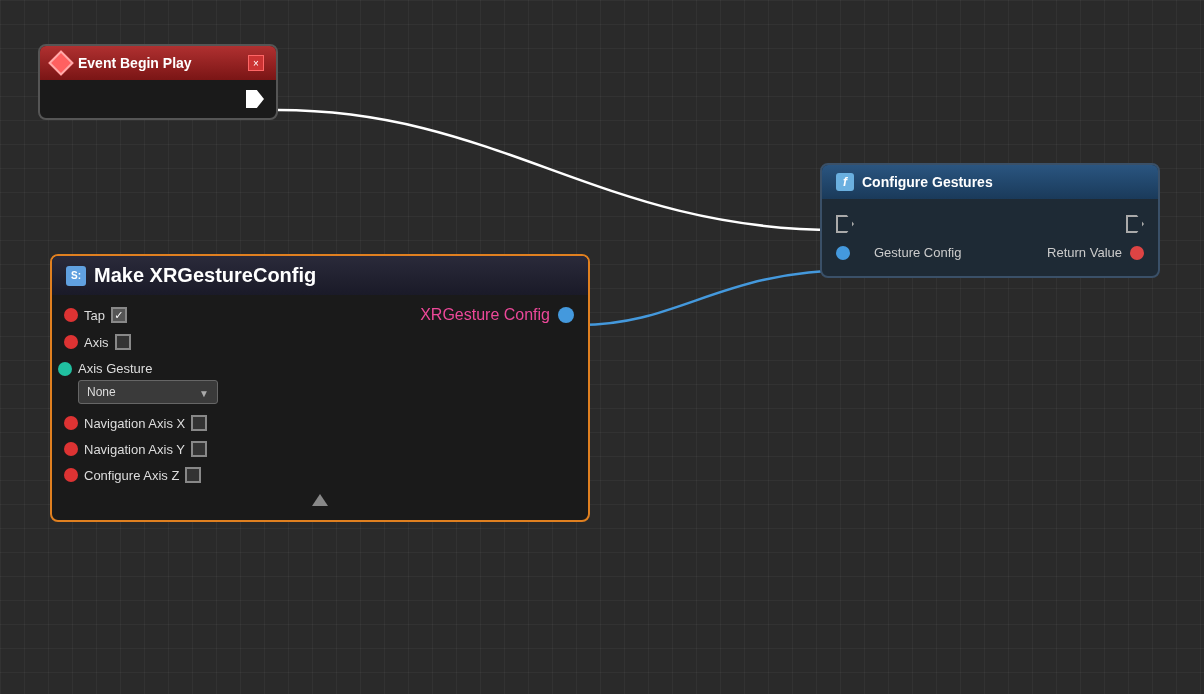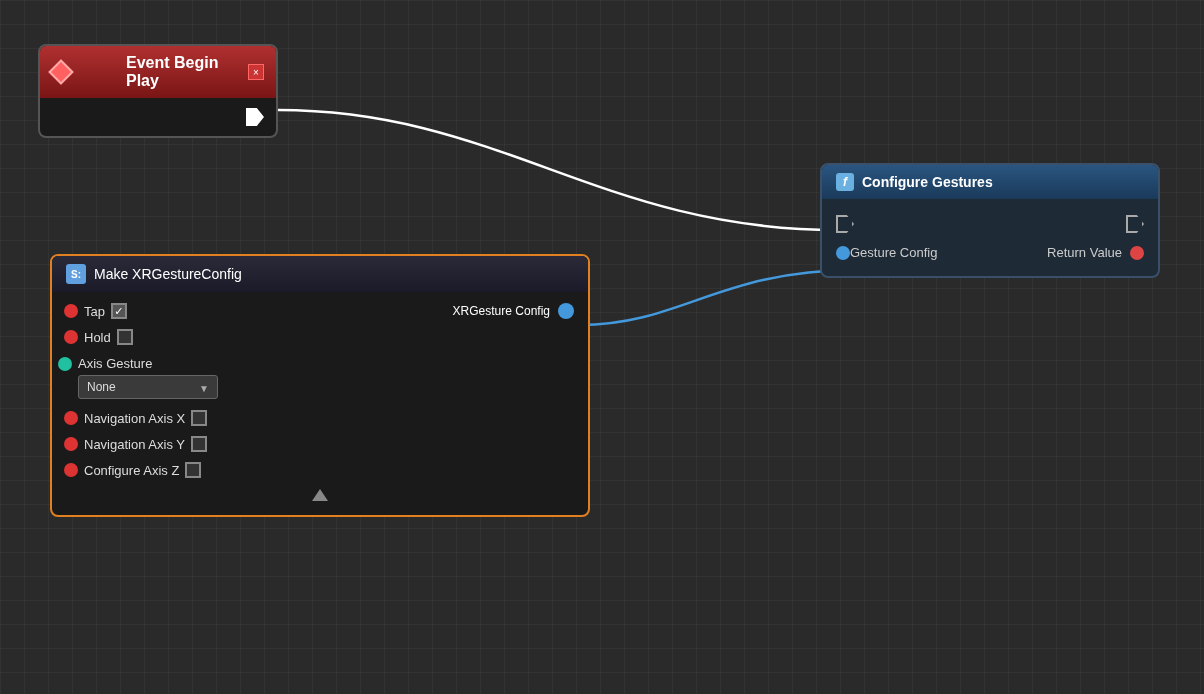--- a/index.html
+++ b/index.html
@@ -38,24 +38,23 @@
       width: 18px;
       height: 18px;
       background: #ff6060;
       transform: rotate(45deg);
       display: inline-block;
       border: 2px solid #ffaaaa;
       flex-shrink: 0;
     }
     .node-event .node-header .title {
       color: white;
-      font-size: 16px;
+      font-size: 14px;
       font-weight: bold;
       flex: 1;
-      margin-left: 48px;
     }
     .node-event .node-header .close-btn {
       width: 16px;
       height: 16px;
       background: #cc3333;
       border: 1px solid #ff6666;
       display: flex;
       align-items: center;
       justify-content: center;
       color: white;
@@ -118,21 +117,21 @@
     }
     .node-row {
       display: flex;
       align-items: center;
       justify-content: space-between;
       padding: 6px 14px;
     }
     .node-row .left-side {
       display: flex;
       align-items: center;
-      gap: 0;
+      gap: 24px;
     }
     .node-row .right-side {
       display: flex;
       align-items: center;
       gap: 8px;
     }
     .exec-pin-left {
       width: 18px;
       height: 18px;
       background: transparent;
@@ -194,22 +193,22 @@
       display: flex;
       align-items: center;
       justify-content: center;
       color: white;
       font-size: 10px;
       font-weight: bold;
       flex-shrink: 0;
     }
     .node-make .node-header .title {
       color: white;
-      font-size: 14px;
-      font-weight: normal;
+      font-size: 20px;
+      font-weight: bold;
     }
     .node-make .node-body {
       padding: 6px 0 10px;
     }
     .make-row {
       display: flex;
       align-items: center;
       padding: 5px 14px;
     }
     .make-row.has-pin {
@@ -292,22 +291,22 @@
     }
     .scroll-arrow-up {
       width: 0;
       height: 0;
       border-left: 8px solid transparent;
       border-right: 8px solid transparent;
       border-bottom: 12px solid #888;
       cursor: pointer;
     }
     .xr-config-label {
-      color: #ffffff;
-      font-size: 12px;
+      color: #ec4899;
+      font-size: 16px;
     }
     .blue-filled-pin {
       width: 16px;
       height: 16px;
       background: #4499dd;
       border-radius: 50%;
       cursor: pointer;
     }
 
     
@@ -391,21 +390,21 @@
       </div>
       <div class="right-pin-area">
         <span class="xr-config-label">XRGesture Config</span>
         <div class="blue-filled-pin"></div>
       </div>
     </div>
 
     <div class="make-row has-pin">
       <div class="left-pin-area">
         <div class="red-small-pin"></div>
-        <span class="row-label">Hold</span>
+        <span class="row-label">Axis</span>
         <div class="checkbox-ui"></div>
       </div>
     </div>
 
     <div style="padding: 6px 14px 2px 6px;">
       <div class="left-pin-area" style="margin-bottom:4px;">
         <div class="teal-circle-pin"></div>
         <span class="row-label">Axis Gesture</span>
       </div>
       <div style="padding-left: 20px;">

